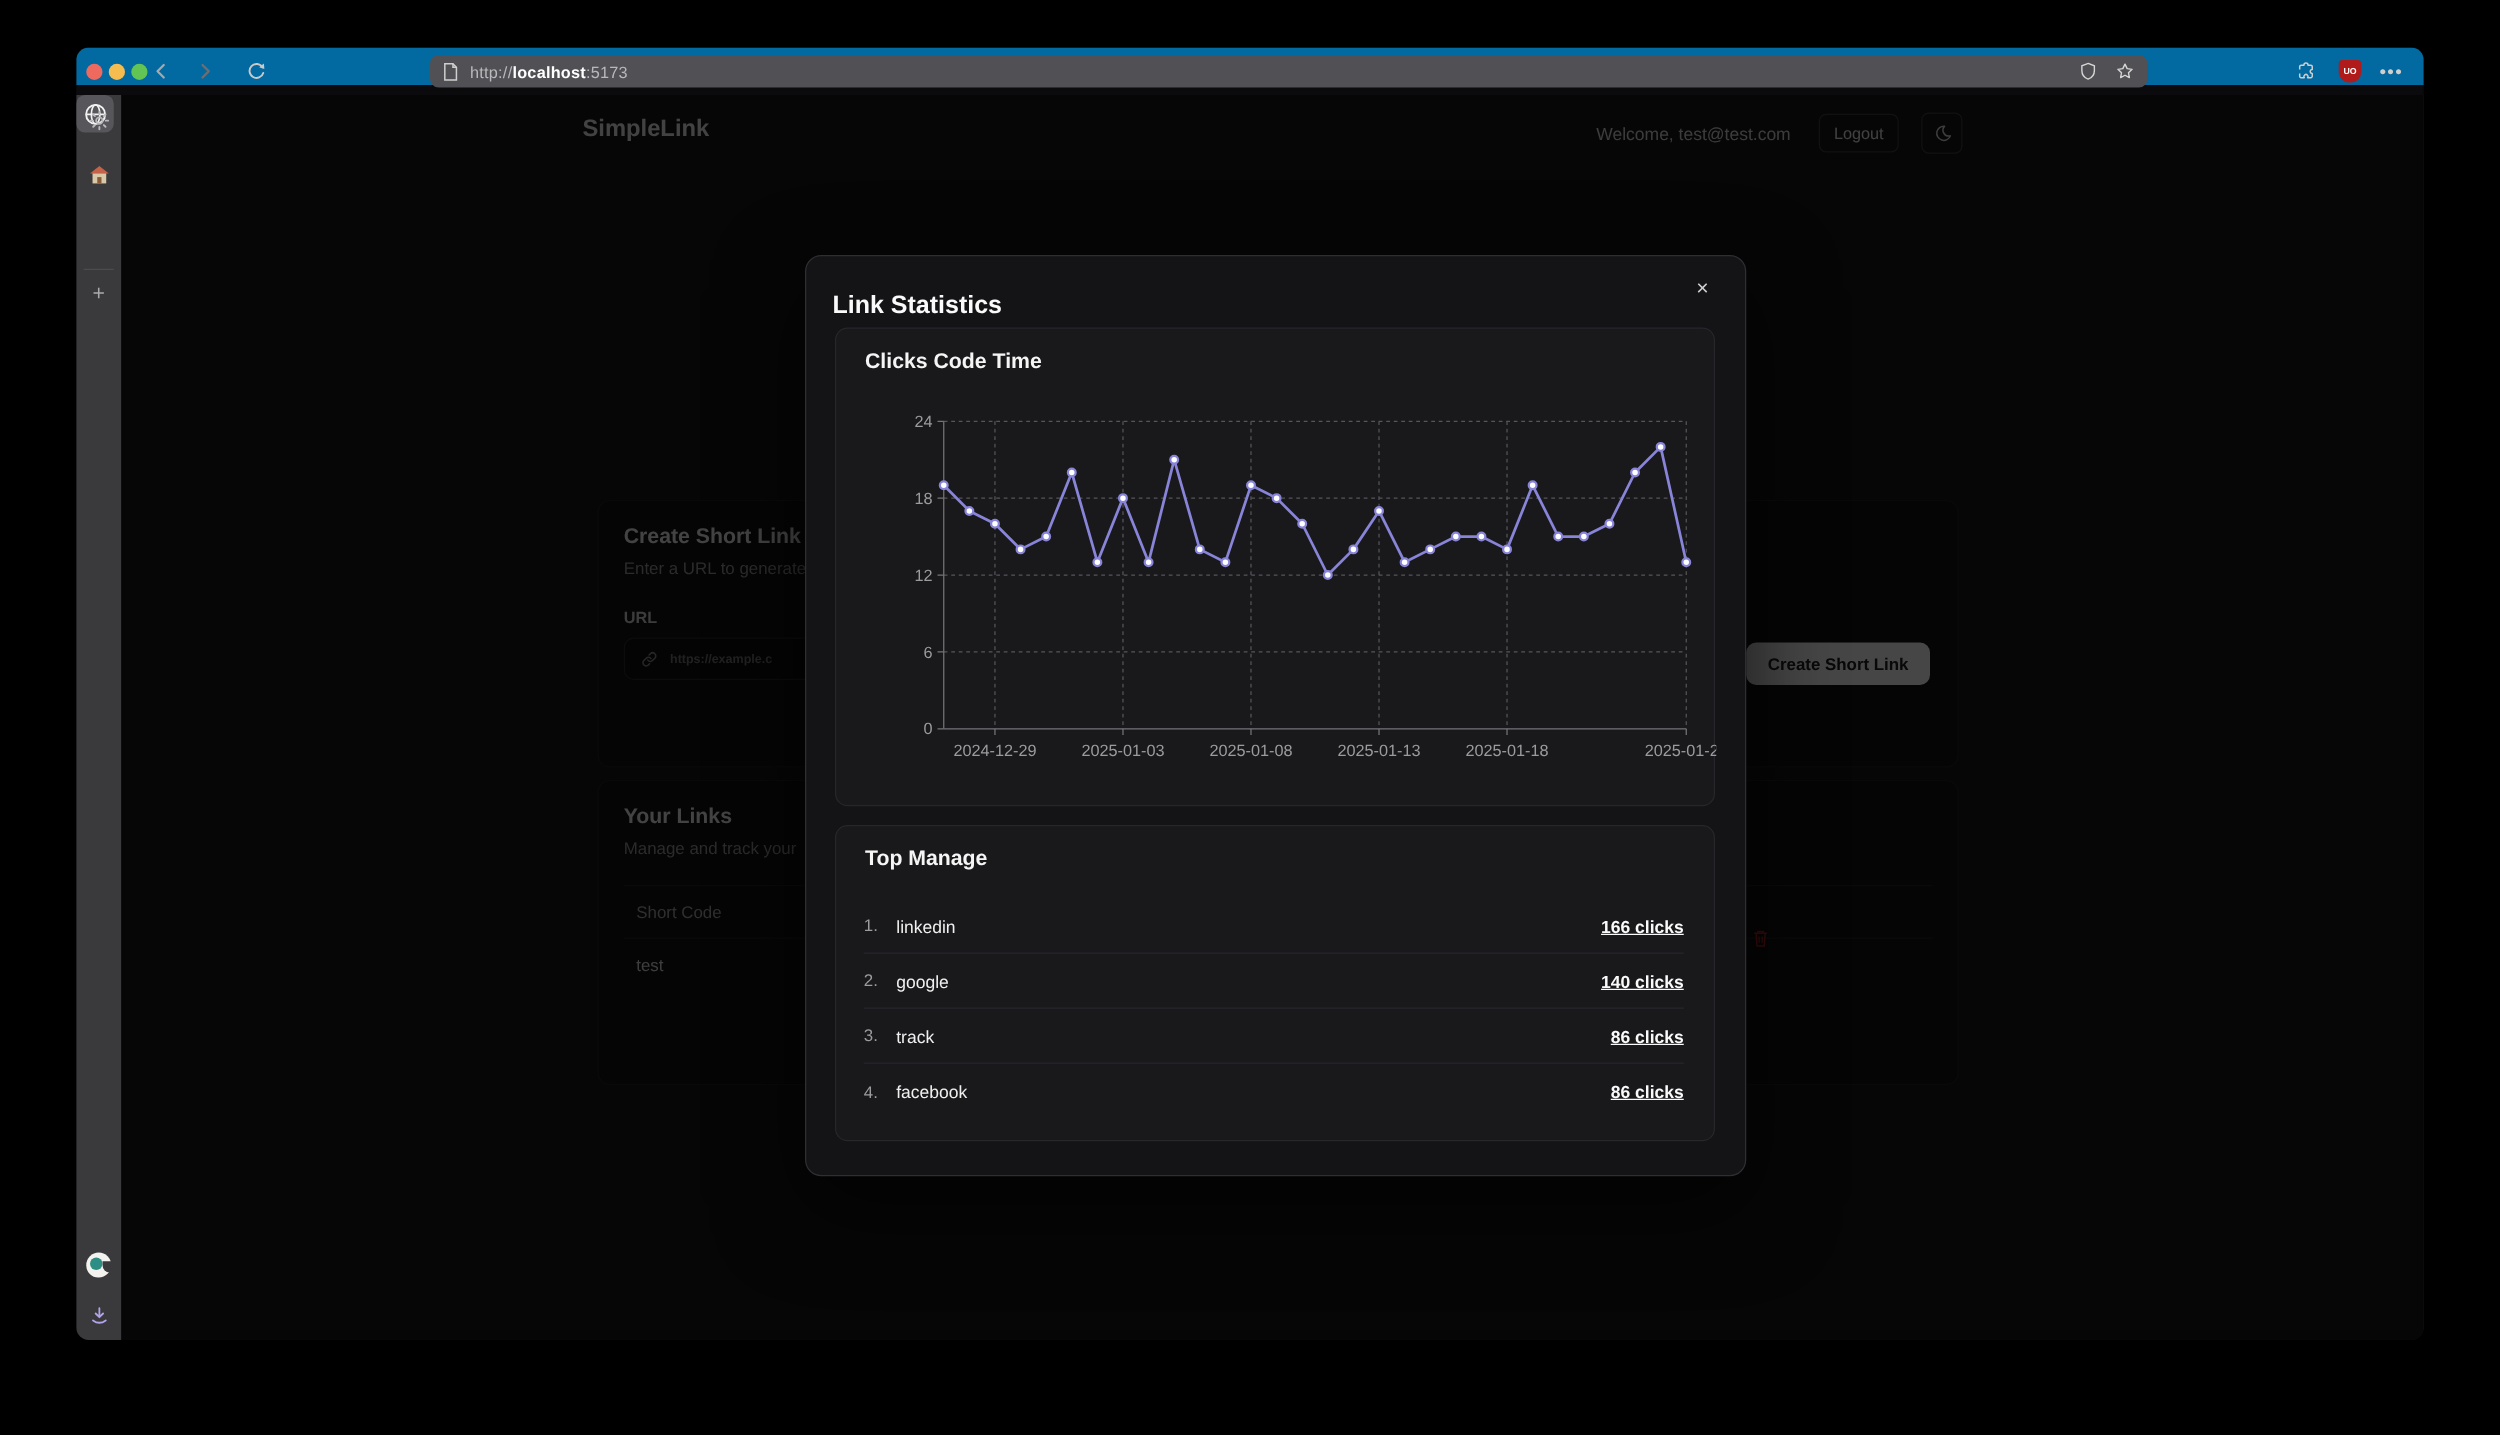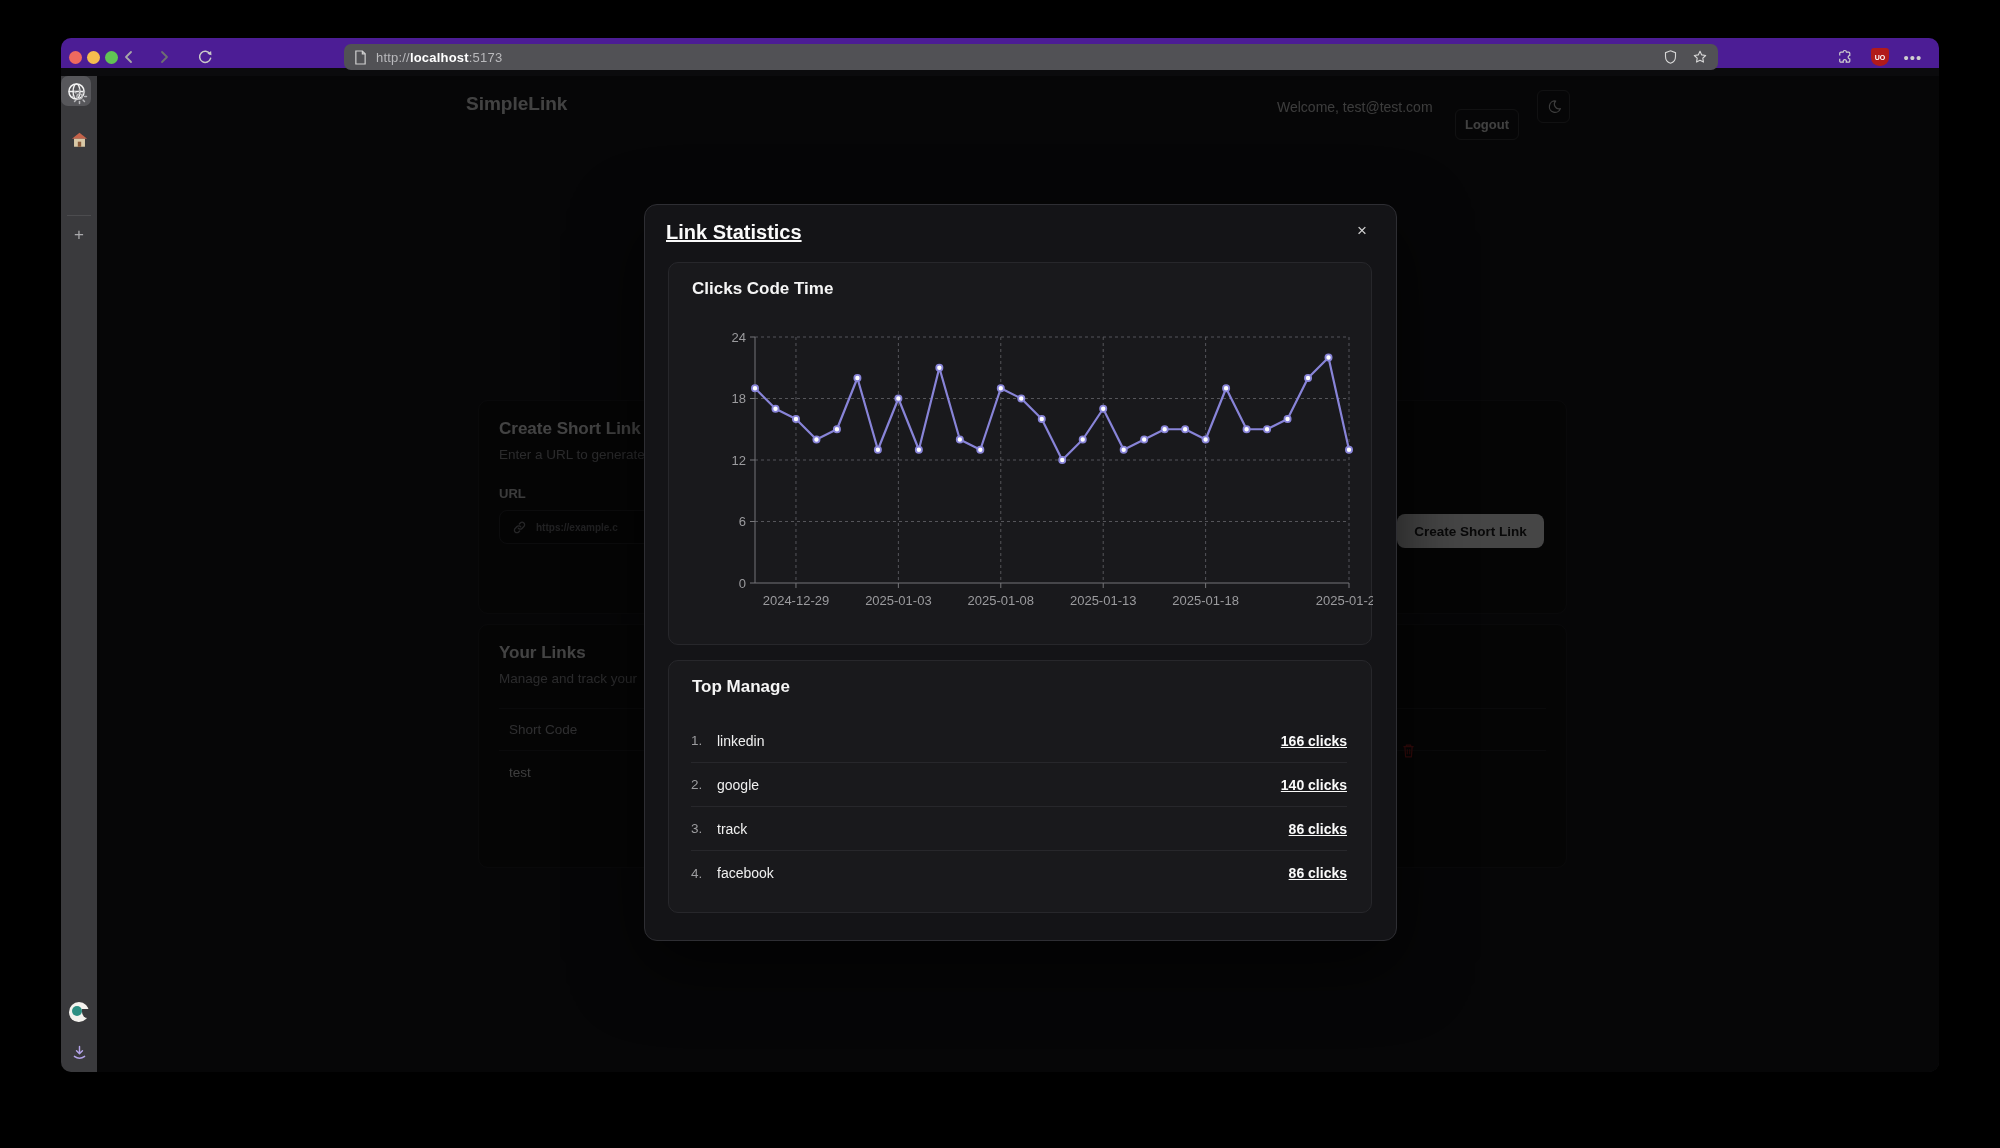--- a/index.html
+++ b/index.html
@@ -5,21 +5,21 @@
   * { margin:0; padding:0; box-sizing:border-box; }
   html,body { background:#000; }
   body { font-family:"Liberation Sans", sans-serif; }
   #screen { position:relative; width:2000px; height:1148px; background:#000; overflow:hidden; }
 
   
   #window { position:absolute; left:61px; top:38px; width:1878px; height:1034px;
     border-radius:10px; overflow:hidden; background:#0b0b0d; box-shadow:0 18px 50px rgba(0,0,0,.8); }
 
   
-  #chrome { position:absolute; left:0; top:0; width:100%; height:30px; background:#4c1d95; }
+  #chrome { position:absolute; left:0; top:0; width:100%; height:30px; background:#0369a1; }
   .tl { position:absolute; top:13px; width:13px; height:13px; border-radius:50%; }
   #tl-close { left:8px;  background:#ee6a5f; }
   #tl-min   { left:26px; background:#f5bd4f; }
   #tl-zoom  { left:44px; background:#61c454; }
   .navbtn { position:absolute; top:7px; width:24px; height:24px; display:flex; align-items:center; justify-content:center; color:#a8a8a8; }
   #nav-back { left:56px; }
   #nav-fwd  { left:91px; color:#6f6f72; }
   #nav-reload { left:132px; color:#c9c9c9; }
 
   #urlbar { position:absolute; left:283px; top:6px; width:1374px; height:26px; background:#515155;
@@ -50,21 +50,21 @@
   #side-logo::after { content:""; position:absolute; left:3px; top:4px; width:10px; height:10px; border-radius:50%; background:#2d8f83; }
   #side-logo::before { content:""; position:absolute; right:-1px; top:7px; width:8px; height:9px; background:#3a3a3d; border-radius:0 0 0 70%; }
   #side-download { bottom:8px; position:absolute; left:6px; width:24px; height:24px; display:flex; align-items:center; justify-content:center; color:#b3a3e8; }
 
   
   #page { position:absolute; left:36px; top:38px; width:1842px; height:996px; background:#17171a; overflow:hidden; }
 
   #app-title { position:absolute; left:369px; top:17px; font-size:19px; font-weight:700; color:#ededed; }
   #welcome { position:absolute; left:1180px; top:23px; font-size:14px; color:#d6d6d6; }
   #logout-btn { position:absolute; left:1358px; top:15px; width:64px; height:31px; border:1px solid #3f3f42;
-    border-radius:6px; color:#e8e8e8; font-size:13px; font-weight:700; display:flex; align-items:center; justify-content:center; background:transparent;margin-top:18px; }
+    border-radius:6px; color:#e8e8e8; font-size:13px; font-weight:400; display:flex; align-items:center; justify-content:center; background:transparent; }
   #theme-btn { position:absolute; left:1440px; top:14px; width:33px; height:33px; border:1px solid #3f3f42;
     border-radius:6px; color:#d9d9d9; display:flex; align-items:center; justify-content:center; background:transparent; }
 
   .bg-card { position:absolute; left:381px; width:1089px; background:#121214; border:1px solid #232326; border-radius:10px; }
   #create-card { top:324px; height:214px; padding:18px 20px; }
   #links-card  { top:548px; height:244px; padding:18px 20px; }
   .bg-card h2 { font-size:17px; font-weight:700; color:#f0f0f0; }
   .bg-card .sub { margin-top:8px; font-size:13.5px; color:#9a9a9e; }
   #url-label { margin-top:24px; font-size:13px; font-weight:700; color:#d6d6d6; }
   #url-input { margin-top:9px; width:560px; height:34px; border:1px solid #2c2c30; background:#0f0f11;
@@ -75,21 +75,21 @@
   #links-table { margin-top:22px; border-top:1px solid #26262a; }
   #links-table .th { padding:13px 10px; font-size:13.5px; color:#a8a8ac; border-bottom:1px solid #26262a; }
   #links-table .td { padding:14px 10px; font-size:13.5px; color:#dcdcdc; }
   #row-trash { position:absolute; left:922px; top:118px; color:#c22727; }
 
   #overlay { position:absolute; inset:0; background:rgba(0,0,0,0.72); }
 
   
   #modal { position:absolute; left:547px; top:128px; width:753px; height:737px; background:#141417;
     border:1px solid #2e2e33; border-radius:13px; box-shadow:0 24px 70px rgba(0,0,0,.65); }
-  #modal-title { position:absolute; left:21px; top:16px; font-size:20px; font-weight:700; color:#fafafa;text-decoration:underline; }
+  #modal-title { position:absolute; left:21px; top:28px; font-size:20px; font-weight:700; color:#fafafa; }
   #modal-close { position:absolute; right:20px; top:12px; width:28px; height:28px; display:flex; align-items:center;
     justify-content:center; color:#cfcfcf; font-size:17px; background:transparent; border:none; }
 
   .modal-card { position:absolute; left:23px; width:704px; background:#19191c; border:1px solid #27272b; border-radius:10px; }
   #chart-card { top:57px; height:383px; }
   #sources-card { top:455px; height:253px; }
   .modal-card h3 { position:absolute; left:23px; top:16px; font-size:17px; font-weight:700; color:#f5f5f5; }
   #chart-svg { position:absolute; left:0; top:44px; }
 
   #sources-list { position:absolute; left:22px; right:24px; top:58px; }

